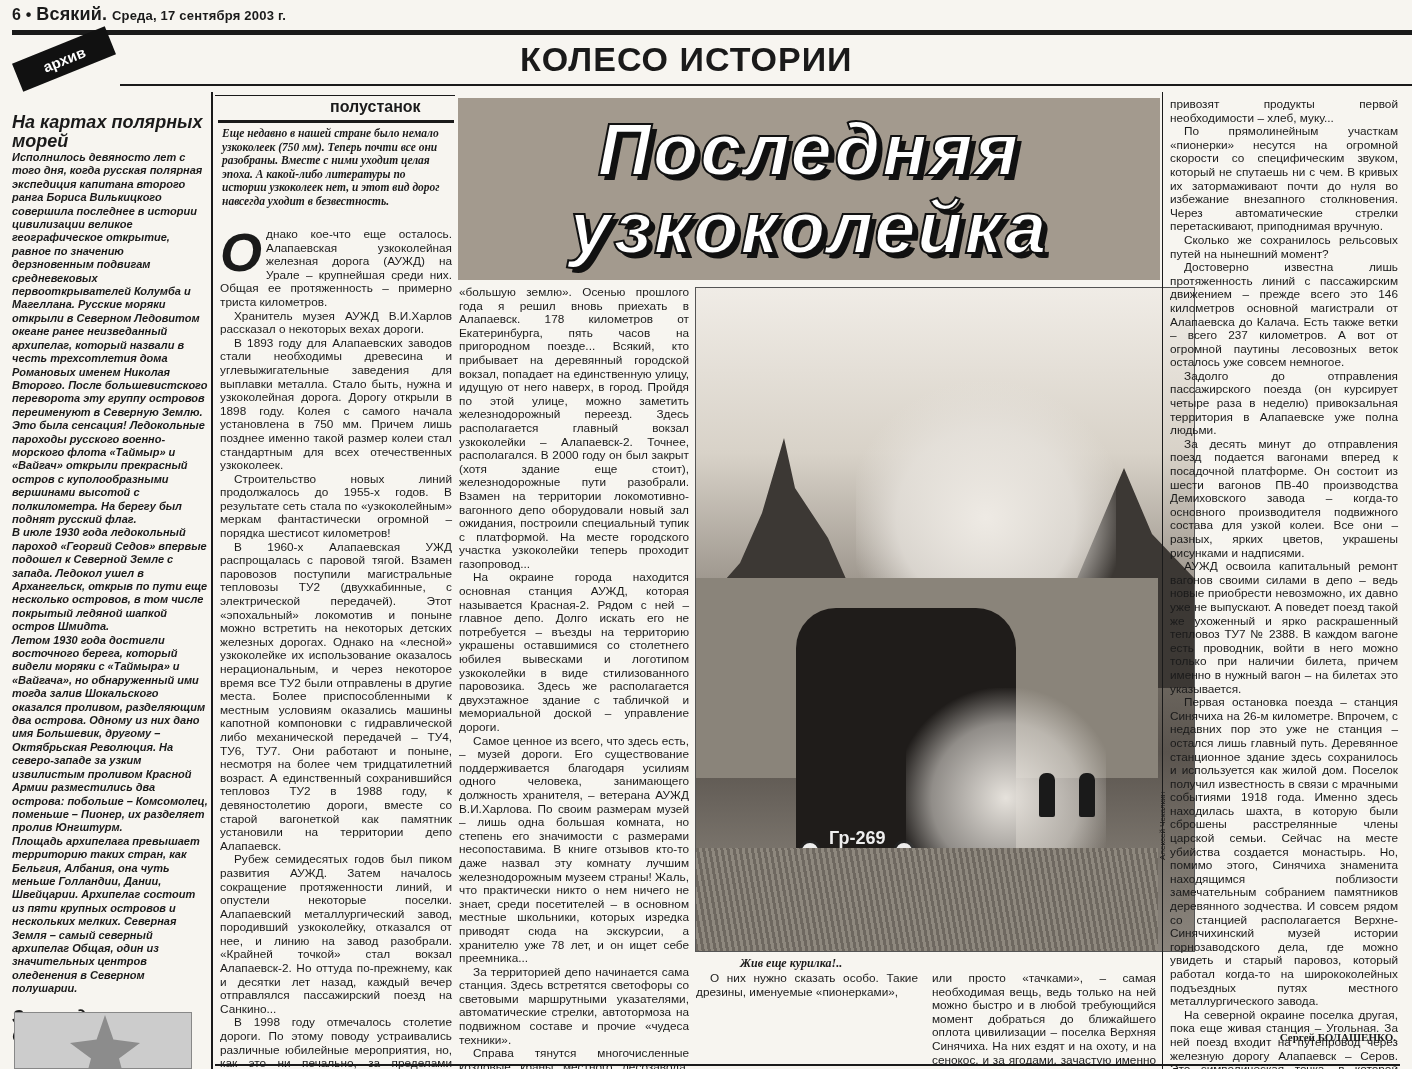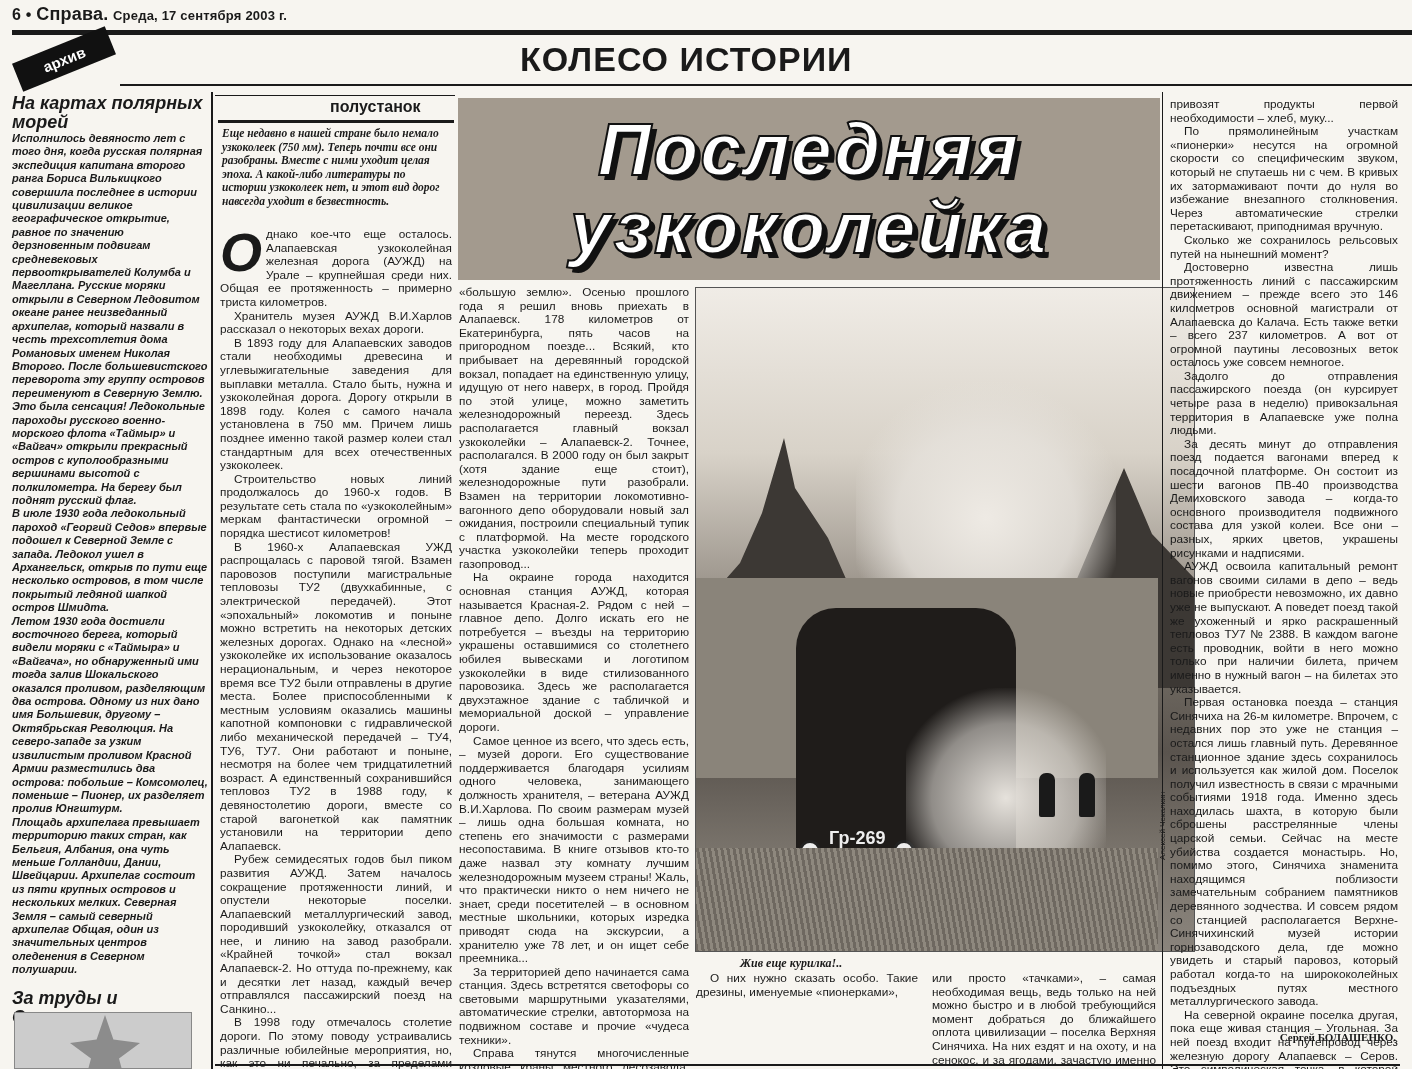--- a/index.html
+++ b/index.html
@@ -6,21 +6,21 @@
 body{width:1412px;height:1069px;background:#f7f5f0;font-family:"Liberation Sans",sans-serif;color:#1a1a1a;position:relative;overflow:hidden;}
 .masthead{position:absolute;left:12px;top:4px;font-family:"Liberation Sans Narrow","Liberation Sans",sans-serif;font-size:16px;font-weight:bold;letter-spacing:0.2px;}
 .masthead .paper{font-size:18px;}
 .masthead .date{font-size:13px;font-weight:bold;}
 .rule-top{position:absolute;left:12px;top:30px;width:1400px;height:5px;background:#1a1a1a;}
 .archive-tag{position:absolute;left:14px;top:44px;width:100px;height:30px;background:#111;color:#fff;transform:rotate(-22deg);display:flex;align-items:center;justify-content:center;font-size:15px;font-weight:bold;font-family:"Liberation Sans",sans-serif;}
 .section-title{position:absolute;left:520px;top:40px;font-size:34px;font-weight:bold;letter-spacing:1px;font-family:"Liberation Sans",sans-serif;}
 .rule-sec{position:absolute;left:120px;top:84px;width:1292px;height:2px;background:#1a1a1a;}
 
 .sidebar{position:absolute;left:12px;top:94px;width:196px;font-style:italic;}
-.sidebar h2{font-size:18px;font-weight:bold;line-height:19px;font-style:italic;}
+.sidebar h2{font-size:18px;font-weight:bold;line-height:19px;font-style:italic;margin-top:19px;}
 .sidebar p{font-size:11px;font-weight:bold;line-height:13.4px;}
 .sidebar .h2b{margin-top:12px;}
 .medal{position:absolute;left:14px;top:1012px;width:178px;height:57px;background:#ccc;border:1px solid #888;overflow:hidden;}
 .medal .star{position:absolute;left:55px;top:2px;width:70px;height:70px;background:#8c8c8c;clip-path:polygon(50% 0,62% 35%,100% 40%,70% 62%,80% 100%,50% 78%,20% 100%,30% 62%,0 40%,38% 35%);}
 .vline{position:absolute;width:2px;background:#1a1a1a;}
 
 .col{position:absolute;font-size:11.8px;line-height:13.6px;text-align:justify;}
 .col p{text-indent:14px;}
 .col p.noind{text-indent:0;}
 .rubric-box{position:absolute;left:215px;top:95px;width:240px;border-top:1px solid #1a1a1a;}
@@ -46,21 +46,21 @@
 .byline{position:absolute;left:1170px;top:1031px;width:226px;text-align:right;font-family:"Liberation Serif",serif;font-weight:bold;font-size:11px;}
 .place{position:absolute;left:1170px;top:1046px;font-family:"Liberation Serif",serif;font-size:10px;margin-top:27px;}
 .rule-bottom{position:absolute;height:2px;background:#1a1a1a;}
 </style>
 </head>
 <body>
 
 <div class="masthead">
   <span>6</span>
   <span>•</span>
-  <span class="paper">Справа.</span>
+  <span class="paper">Всякий.</span>
   <span class="date">Среда, 17 сентября 2003 г.</span>
 </div>
 <div class="rule-top"></div>
 
 <div class="archive-tag">архив</div>
 <div class="section-title">КОЛЕСО ИСТОРИИ</div>
 <div class="rule-sec"></div>
 
 <div class="sidebar">
   <h2>На картах полярных морей</h2>
@@ -78,21 +78,21 @@
 
 <div class="rubric-box"></div>
 <div class="rubric">полустанок</div>
 <div class="rubric-rule"></div>
 <div class="lead">Еще недавно в нашей стране было немало узкоколеек (750 мм). Теперь почти все они разобраны. Вместе с ними уходит целая эпоха. А какой-либо литературы по истории узкоколеек нет, и этот вид дорог навсегда уходит в безвестность.</div>
 
 <div class="col" style="left:220px;top:228px;width:232px;">
   <p class="noind"><span class="dropcap">О</span><span>днако кое-что еще осталось. Алапаевская узкоколейная железная дорога (АУЖД) на Урале – крупнейшая среди них. Общая ее протяженность – примерно триста километров.</span></p>
   <p>Хранитель музея АУЖД В.И.Харлов рассказал о некоторых вехах дороги.</p>
   <p>В 1893 году для Алапаевских заводов стали необходимы древесина и углевыжигательные заведения для выплавки металла. Стало быть, нужна и узкоколейная дорога. Дорогу открыли в 1898 году. Колея с самого начала установлена в 750 мм. Причем лишь позднее именно такой размер колеи стал стандартным для всех отечественных узкоколеек.</p>
-  <p>Строительство новых линий продолжалось до 1960-х годов. В результате сеть стала по «узкоколейным» меркам фантастически огромной – порядка шестисот километров!</p>
+  <p>Строительство новых линий продолжалось до 1955-х годов. В результате сеть стала по «узкоколейным» меркам фантастически огромной – порядка шестисот километров!</p>
   <p>В 1960-х Алапаевская УЖД распрощалась с паровой тягой. Взамен паровозов поступили магистральные тепловозы ТУ2 (двухкабинные, с электрической передачей). Этот «эпохальный» локомотив и поныне можно встретить на некоторых детских железных дорогах. Однако на «лесной» узкоколейке их использование оказалось нерациональным, и через некоторое время все ТУ2 были отправлены в другие места. Более приспособленными к местным условиям оказались машины капотной компоновки с гидравлической либо механической передачей – ТУ4, ТУ6, ТУ7. Они работают и поныне, несмотря на более чем тридцатилетний возраст. А единственный сохранившийся тепловоз ТУ2 в 1988 году, к девяностолетию дороги, вместе со старой вагонеткой как памятник установили на территории депо Алапаевск.</p>
   <p>Рубеж семидесятых годов был пиком развития АУЖД. Затем началось сокращение протяженности линий, и опустели некоторые поселки. Алапаевский металлургический завод, породивший узкоколейку, отказался от нее, и линию на завод разобрали. «Крайней точкой» стал вокзал Алапаевск-2. Но оттуда по-прежнему, как и десятки лет назад, каждый вечер отправлялся пассажирский поезд на Санкино...</p>
   <p>В 1998 году отмечалось столетие дороги. По этому поводу устраивались различные юбилейные мероприятия, но, как это ни печально, за пределами Алапаевского района об этом практически не узнали. Хотя АУЖД вполне заслуживает гораздо большей известности! В августе 1999 года мне впервые довелось проехать по ней от Алапаевска до Калача. Оттуда я прошел пешком через леса и болота до полузаброшенного поселка Бакарюка, затем по другой, Отрадновской, узкоколейке вернулся на</p>
 </div>
 
 <div class="headline-box">
   <span>Последняя</span>
   <span>узкоколейка</span>
 </div>
 

